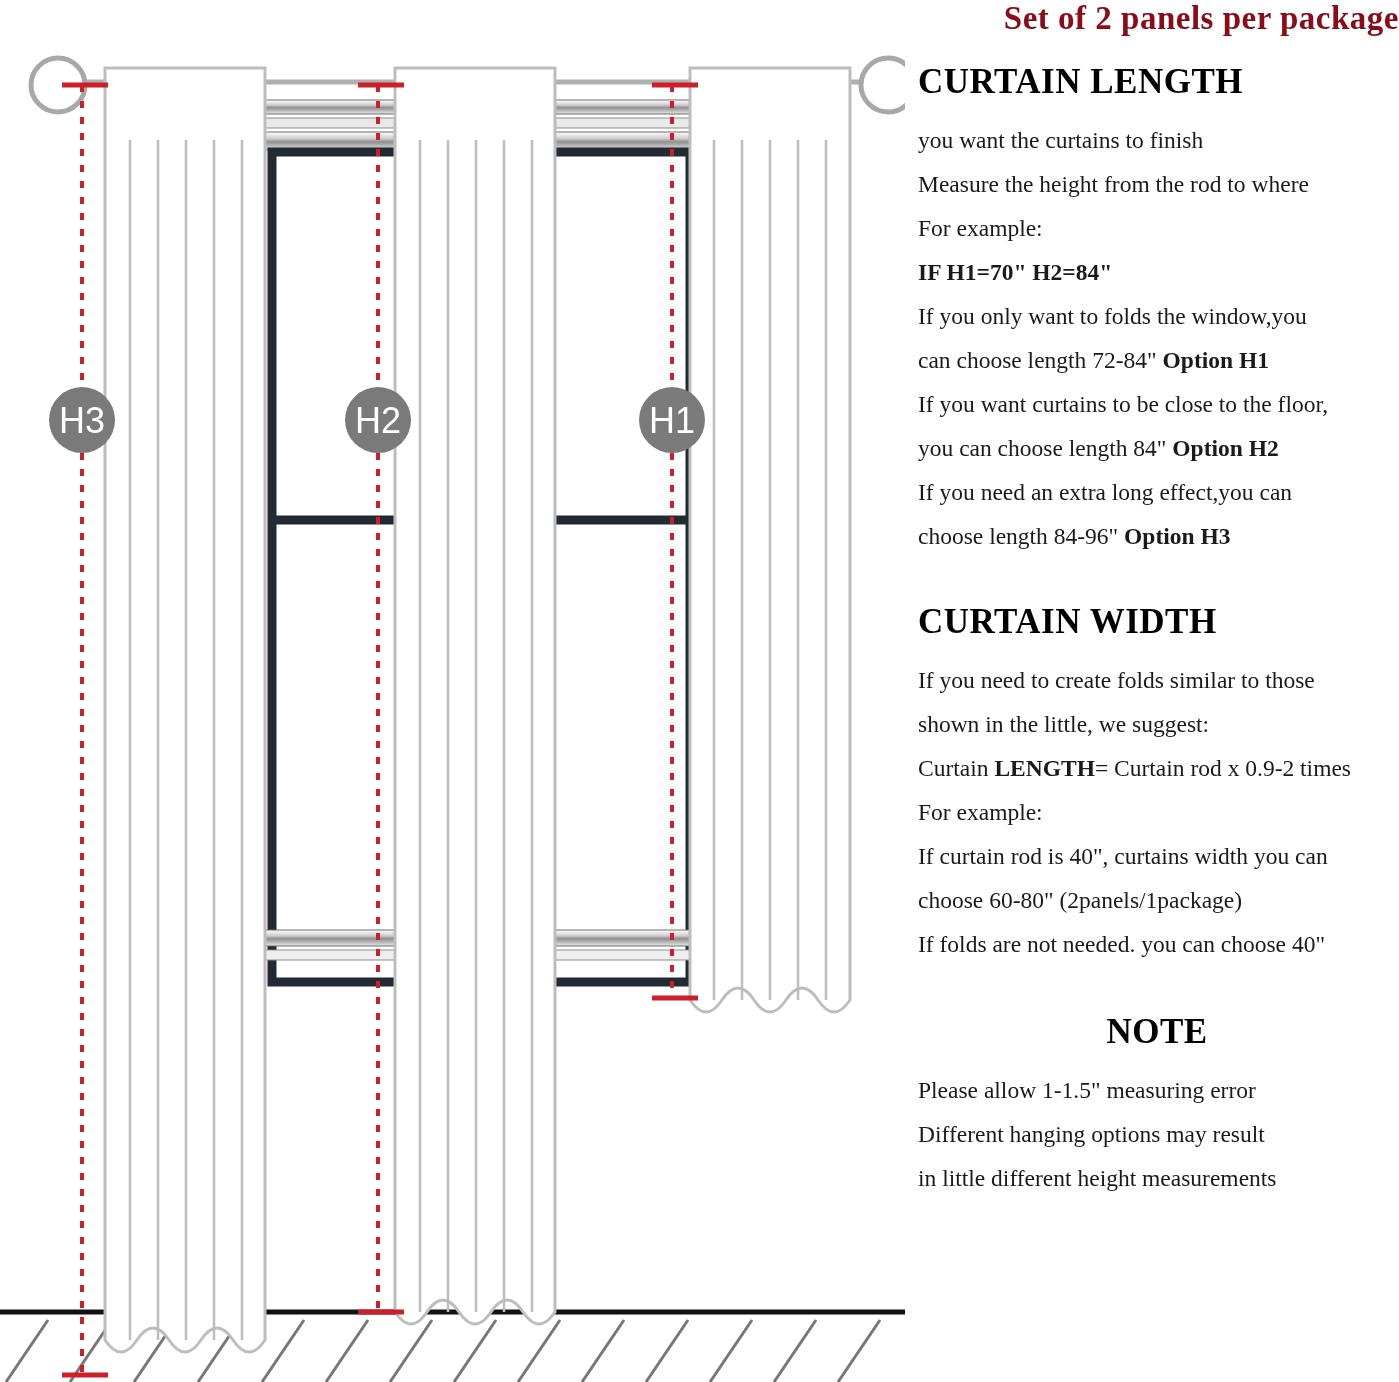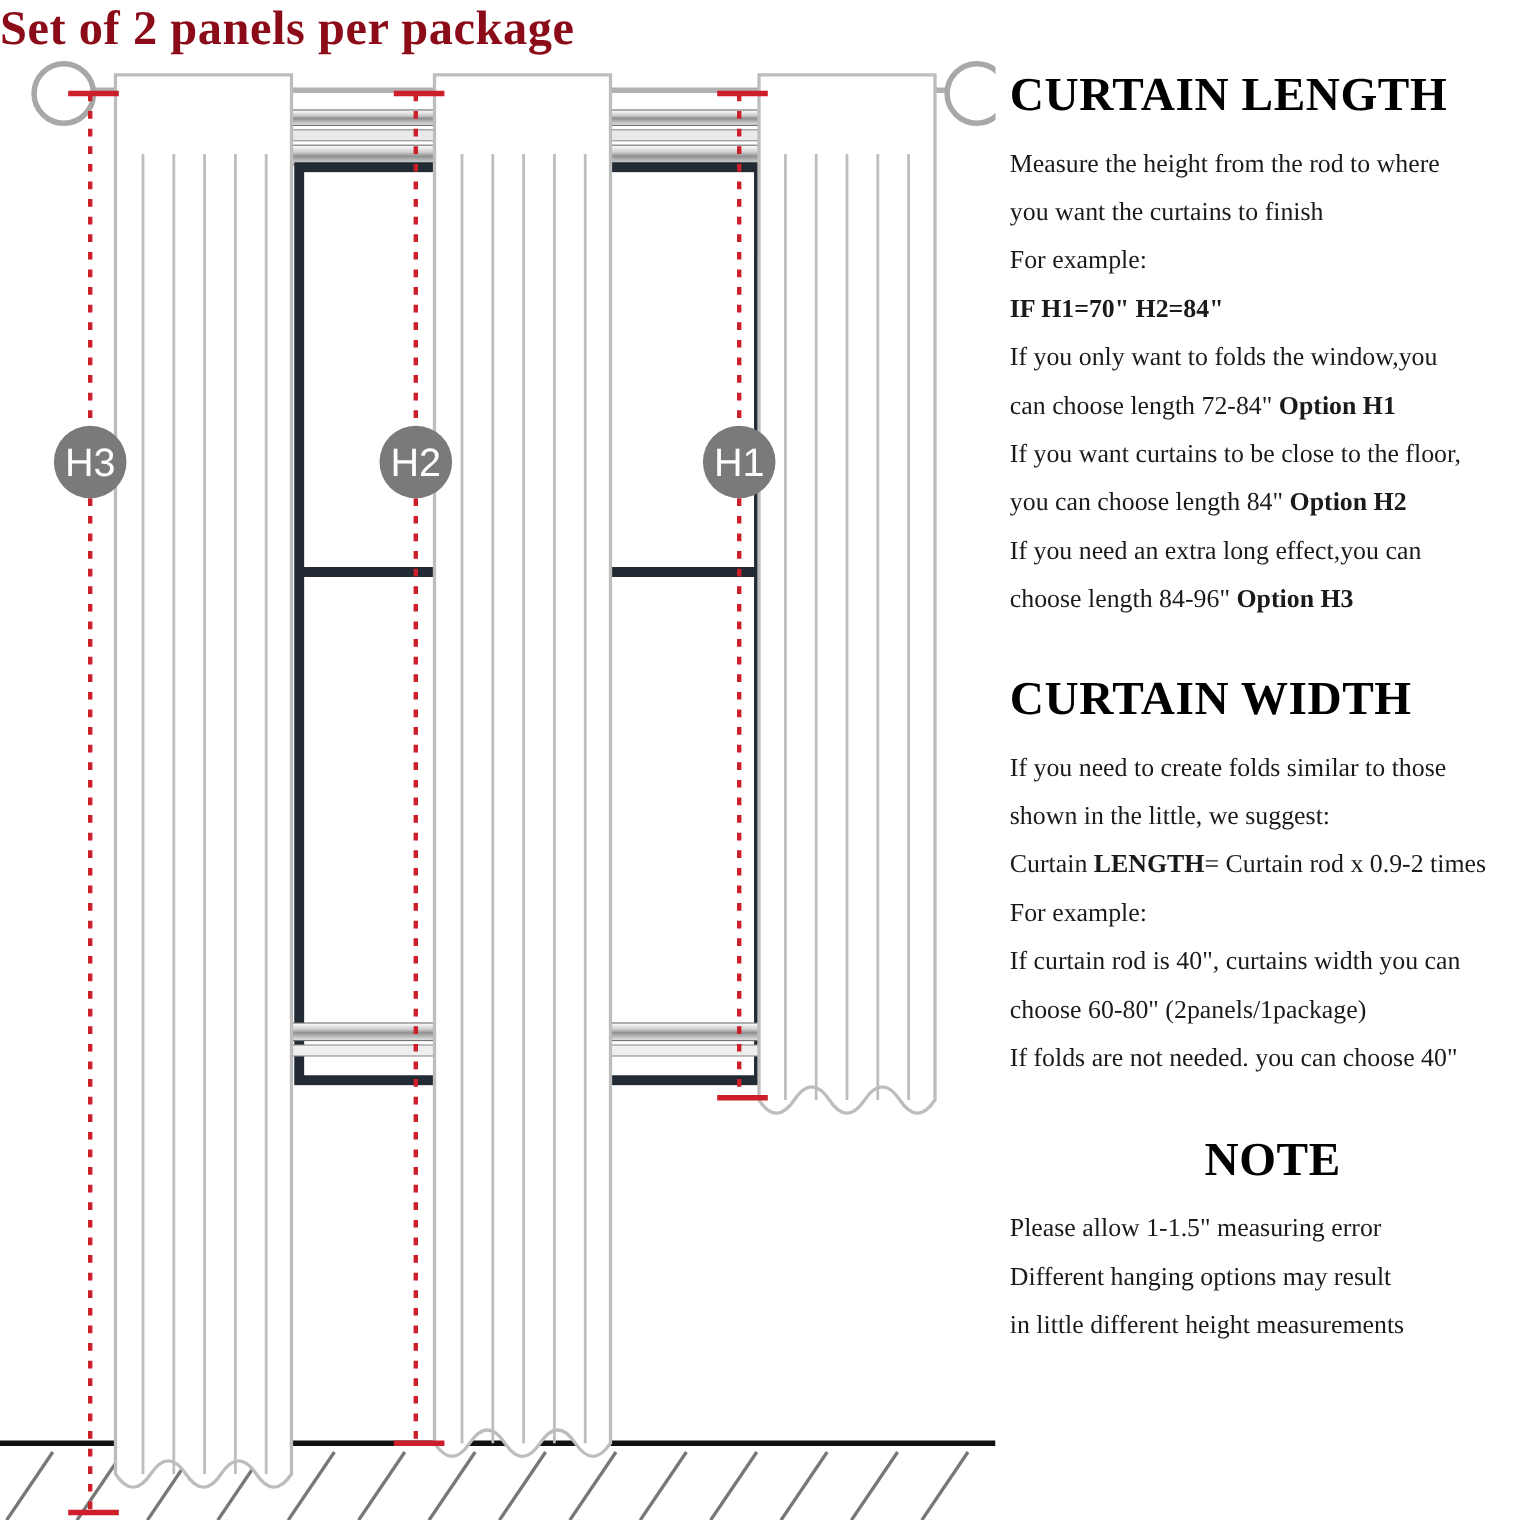--- a/index.html
+++ b/index.html
@@ -14,24 +14,24 @@
     background: #ffffff;
     overflow: hidden;
     font-family: "Liberation Serif", serif;
   }
   
   #title {
     position: absolute;
     left: 0;
     top: 0;
     width: 1399px;
-    text-align: left;
+    text-align: right;
     font-family: "Liberation Serif", serif;
     font-weight: bold;
-    font-size: 44px;
+    font-size: 33px;
     color: #8c0b18;
     letter-spacing: 0.5px;
   }
   
   #diagram {
     position: absolute;
     left: 0;
     top: 40px;
     width: 905px;
     height: 1342px;
@@ -41,21 +41,21 @@
   
   #textcol {
     position: absolute;
     left: 918px;
     top: 62px;
     width: 478px;
     color: #111111;
   }
   .sec-head {
     font-family: "Liberation Serif", serif;
-    font-size: 43px;
+    font-size: 35px;
     font-weight: bold;
     letter-spacing: 0.5px;
     margin: 0 0 16px 0;
     color: #000000;
   }
   .sec-body {
     font-family: "Liberation Serif", serif;
     font-size: 23.5px;
     line-height: 44px;
     color: #1a1a1a;
@@ -195,22 +195,22 @@
         <circle cx="672" cy="380" r="33" fill="#7a7a7a"></circle>
         <text x="672" y="393" text-anchor="middle" font-family="Liberation Sans, sans-serif" font-size="36" fill="#ffffff">H1</text>
       </g>
     </svg>
   </div>
 
   <div id="textcol">
 
     <div class="sec-head">CURTAIN LENGTH</div>
     <div class="sec-body">
+        <div class="ln"><span>you want the curtains to finish</span></div>
         <div class="ln"><span>Measure the height from the rod to where</span></div>
-        <div class="ln"><span>you want the curtains to finish</span></div>
         <div class="ln"><span>For example:</span></div>
         <div class="ln"><span class="b">IF H1=70"  H2=84"</span></div>
         <div class="ln"><span>If you only want to folds the window,you</span></div>
         <div class="ln"><span>can choose length 72-84" </span><span class="b">Option H1</span></div>
         <div class="ln"><span>If you want curtains to be close to the floor,</span></div>
         <div class="ln"><span>you can choose length 84" </span><span class="b">Option H2</span></div>
         <div class="ln"><span>If you need an extra long effect,you can</span></div>
         <div class="ln"><span>choose length 84-96" </span><span class="b">Option H3</span></div>
       </div>
 

